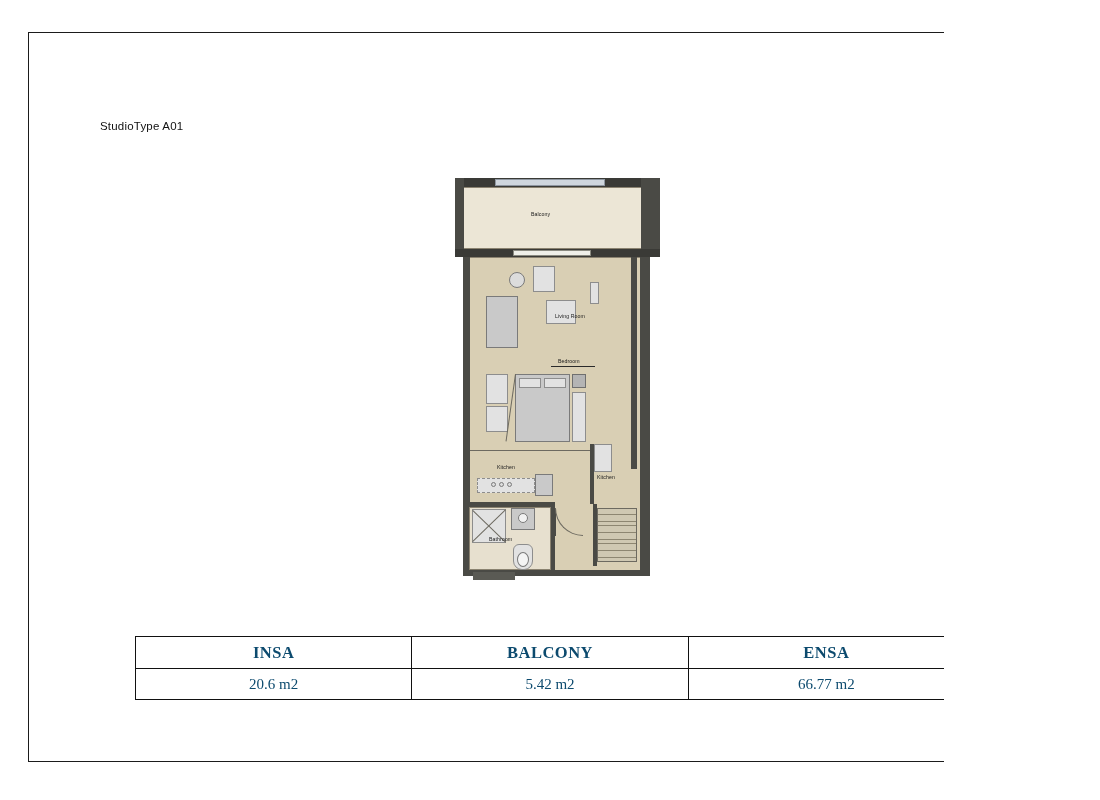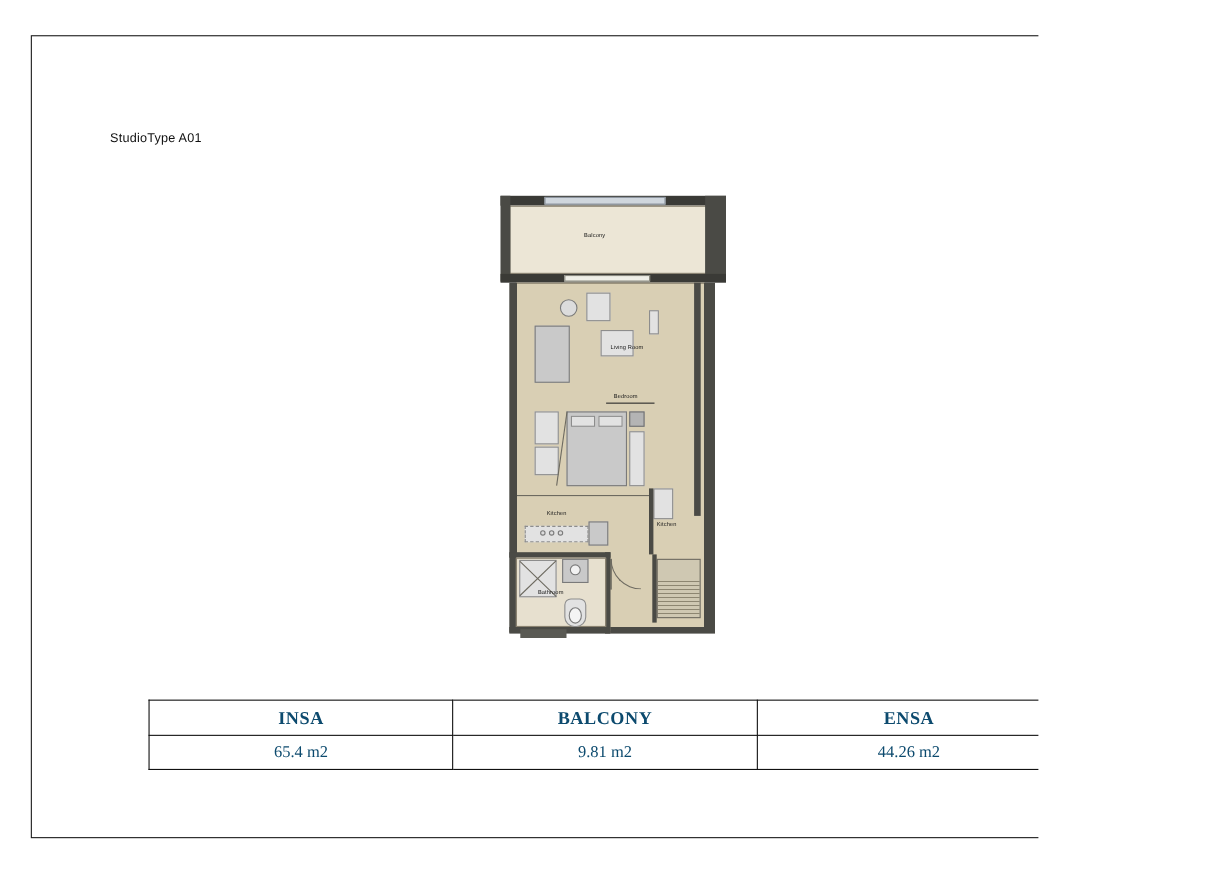--- a/index.html
+++ b/index.html
@@ -217,20 +217,20 @@
   </div>
 
   <table class="area-table">
     <tbody>
         <tr>
       <td class="hdr">INSA</td>
       <td class="hdr">BALCONY</td>
       <td class="hdr">ENSA</td>
     </tr>
     <tr>
-      <td class="val">65.4 m2</td>
-      <td class="val">9.81 m2</td>
-      <td class="val">44.26 m2</td>
+      <td class="val">20.6 m2</td>
+      <td class="val">5.42 m2</td>
+      <td class="val">66.77 m2</td>
     </tr>
   </tbody>
     </table>
 
 </div>
 
 </body></html>

